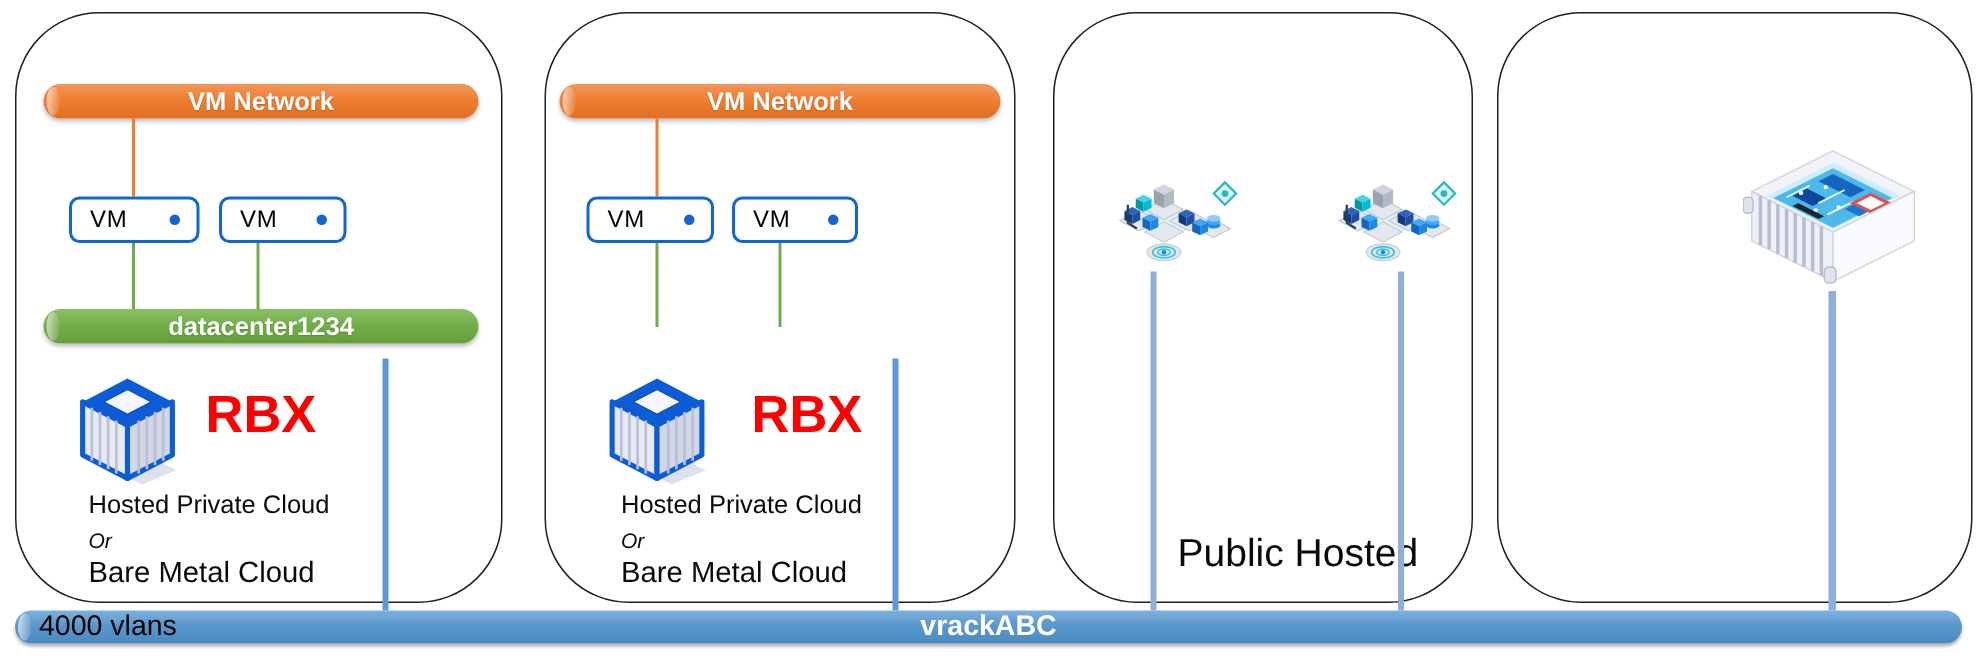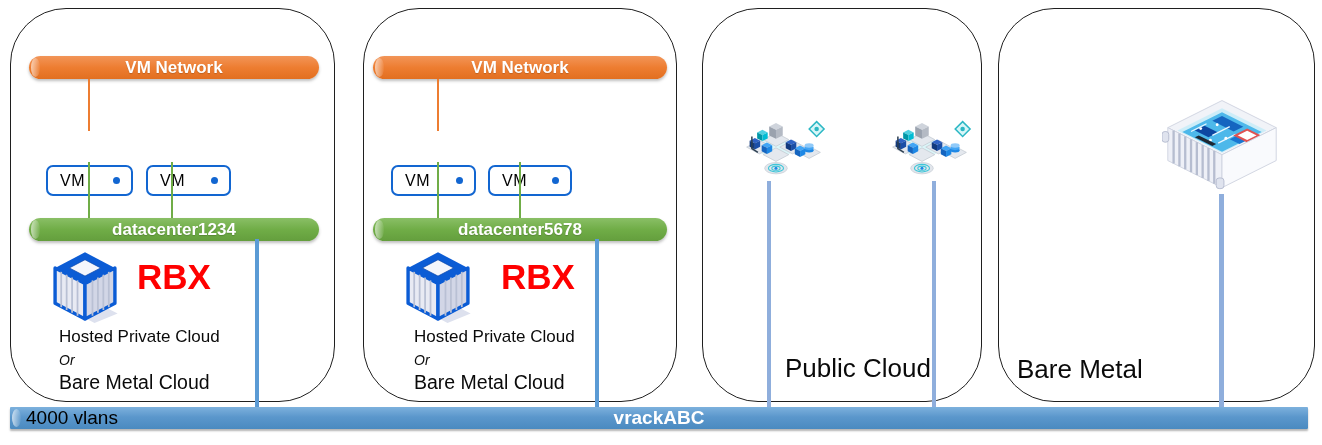--- a/index.html
+++ b/index.html
@@ -27,27 +27,27 @@
     content:"";position:absolute;left:2px;top:2px;bottom:2px;width:9px;
     border-radius:50%;background:linear-gradient(90deg,rgba(255,255,255,.6),rgba(255,255,255,.05));
   }
   .pill .bar-label{
     font-weight:700;font-size:17px;color:#fff;line-height:23px;
     text-shadow:0 1px 1px rgba(0,0,0,.18);white-space:nowrap;
   }
   .pill.orange{background:linear-gradient(180deg,#f29558 0%,#ed7d31 50%,#e26f20 100%);}
   .pill.green {background:linear-gradient(180deg,#8abf66 0%,#70ad47 50%,#649e3d 100%);}
   .p1 .pill{left:18px;width:290px;} .p2 .pill{left:9px;width:294px;}
-  .pill.net{top:47px;} .pill.dc{top:209px;}
+  .pill.net{top:47px;} .pill.dc{top:197px;}
 
   
   .vmbox{
     position:absolute;top:122px;height:31px;background:#fff;
     border:2.5px solid #1266d1;border-radius:7px;box-sizing:border-box;
-    display:flex;align-items:center;padding-left:12px;margin-top:34px;
+    display:flex;align-items:center;padding-left:12px;
   }
   .vmbox .vm-label{font-size:16px;color:#000;letter-spacing:.5px;}
   .vm-dot{position:absolute;right:11px;top:50%;margin-top:-3.5px;width:7px;height:7px;border-radius:50%;background:#1266d1;}
   .p1 .vm-a{left:35px;width:87px;} .p1 .vm-b{left:135px;width:85px;}
   .p2 .vm-a{left:27px;width:85px;} .p2 .vm-b{left:124px;width:84px;}
 
   
   .vl{position:absolute;}
   .vl.orange{width:2px;background:#ed7d31;}
   .vl.green {width:2px;background:#70ad47;}
@@ -75,21 +75,21 @@
   .caption .cap-or{font-size:14px;line-height:19px;margin-top:3px;font-style:italic;}
   .caption .cap-alt{font-size:19.5px;line-height:23px;margin-top:1px;}
   .cloud-icon{position:absolute;width:92px;height:64px;top:108px;}
   .p3 .cloud-a{left:33px;} .p3 .cloud-b{left:179px;}
   .bm-icon{position:absolute;left:163px;top:86px;width:120px;height:104px;}
   .zone-label{position:absolute;font-size:26px;color:#0a0a0a;white-space:nowrap;}
   .p3 .zone-label{left:82px;top:344px;} .p4 .zone-label{left:18px;top:345px;}
 
   
   .vrack-bar{
-    position:absolute;left:10px;top:407px;width:1298px;height:22px;border-radius:1px;
+    position:absolute;left:10px;top:407px;width:1298px;height:22px;border-radius:11px;
     background:linear-gradient(180deg,#7db1dd 0%,#5b97cc 45%,#4a8ac0 100%);
     box-shadow:0 2px 2px rgba(120,120,120,.55);
   }
   .vrack-bar::before{
     content:"";position:absolute;left:2px;top:2px;bottom:2px;width:9px;
     border-radius:50%;background:linear-gradient(90deg,rgba(255,255,255,.65),rgba(255,255,255,.05));
   }
   .vlans-label{position:absolute;left:16px;top:0;font-size:19px;color:#000;line-height:22px;}
   .vrack-label{position:absolute;left:0;right:0;top:0;text-align:center;font-weight:700;font-size:19px;color:#fff;line-height:22px;}
 </style>
@@ -241,49 +241,45 @@
     <div class="vmbox vm-a">
       <span class="vm-label">VM</span>
       <span class="vm-dot"></span>
     </div>
     <div class="vmbox vm-b">
       <span class="vm-label">VM</span>
       <span class="vm-dot"></span>
     </div>
     <div class="vl green vm-dc ln1"></div>
     <div class="vl green vm-dc ln2"></div>
-    <div class="pill green dc">
-      <span class="bar-label">datacenter5678</span>
-    </div>
     <svg class="cube-icon">
         <use href="#sym-rbx-cube"></use>
       </svg>
     <div class="rbx-label">RBX</div>
     <div class="caption">
       <div class="cap-main">Hosted Private Cloud</div>
       <div class="cap-or">Or</div>
       <div class="cap-alt">Bare Metal Cloud</div>
     </div>
   </section>
 
   <section class="panel p3">
     <svg class="cloud-icon cloud-a">
         <use href="#sym-cloud"></use>
       </svg>
     <svg class="cloud-icon cloud-b">
         <use href="#sym-cloud"></use>
       </svg>
-    <div class="zone-label">Public Cloud</div>
+    <div class="zone-label">Public Hosted</div>
   </section>
 
   <section class="panel p4">
     <svg class="bm-icon">
         <use href="#sym-baremetal"></use>
       </svg>
-    <div class="zone-label">Bare Metal</div>
   </section>
 
   <div class="vl blue c1"></div>
   <div class="vl blue c2"></div>
   <div class="vl lblue c3"></div>
   <div class="vl lblue c4"></div>
   <div class="vl lblue c5"></div>
 
   <div class="vrack-bar">
     <span class="vlans-label">4000 vlans</span>

